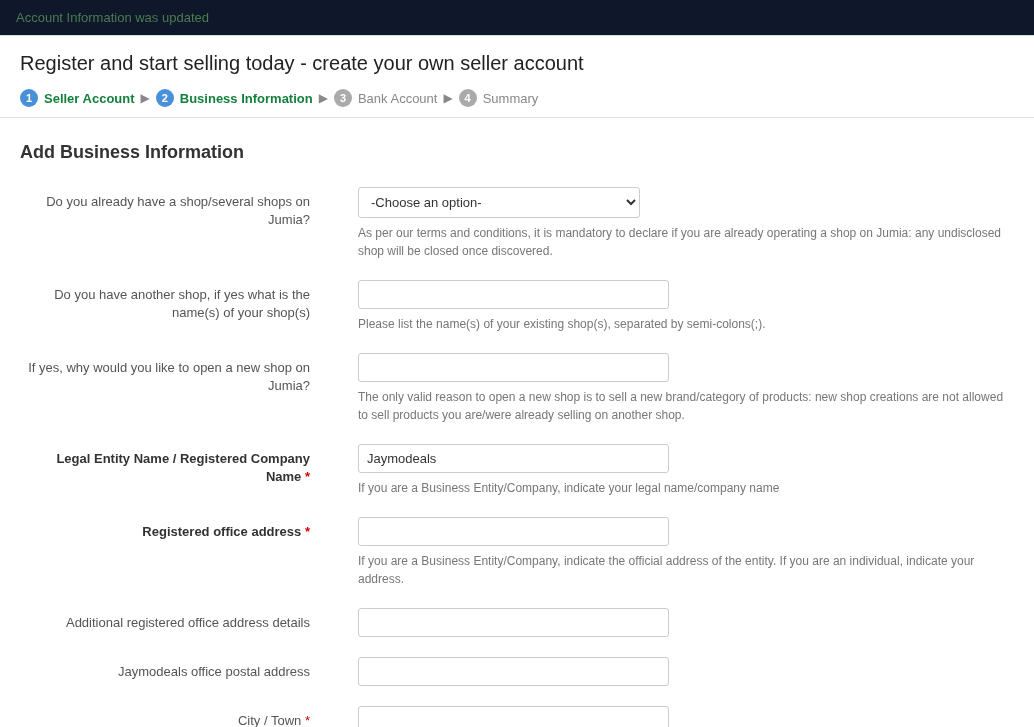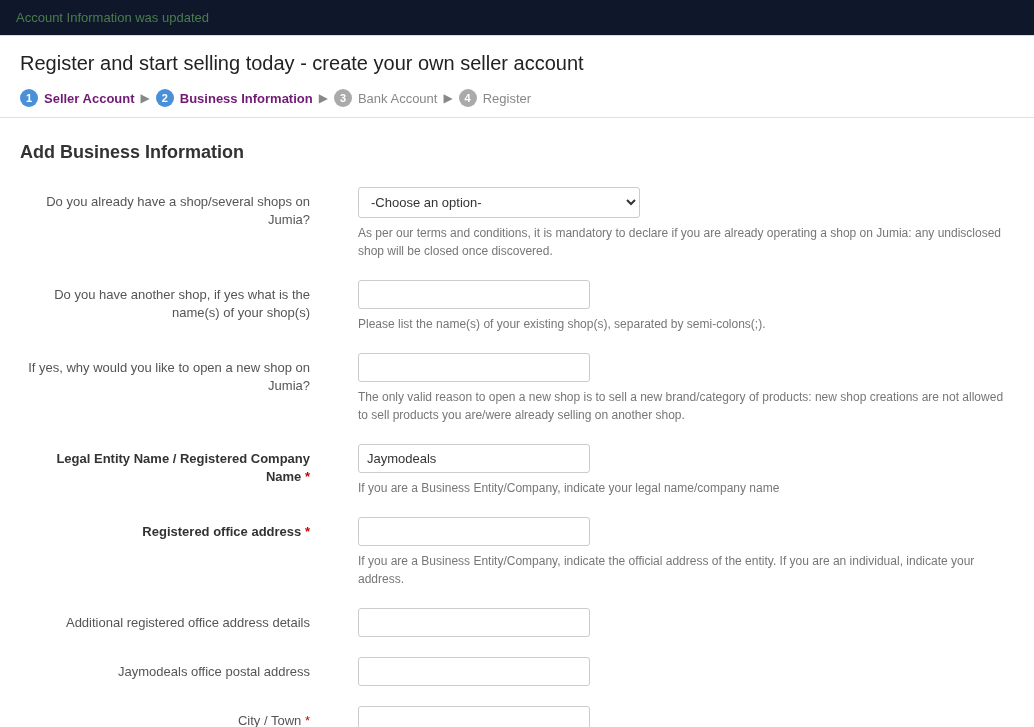--- a/index.html
+++ b/index.html
@@ -61,21 +61,21 @@
 
     .step-circle.completed {
       background: #4a90d9;
     }
 
     .step-circle.inactive {
       background: #aaa;
     }
 
     .step-label {
-      color: #701a75;
+      color: #15803d;
       font-weight: bold;
     }
 
     .step-label.inactive {
       color: #888;
       font-weight: normal;
     }
 
     .breadcrumb-arrow {
       color: #888;
@@ -123,21 +123,21 @@
     }
 
     .form-field {
       flex: 1;
       max-width: 680px;
       margin-left: 28px;
     }
 
     .form-field select,
     .form-field input[type="text"] {
-      width: 232px;
+      width: 311px;
       padding: 6px 8px;
       border: 1px solid #ccc;
       border-radius: 3px;
       font-size: 13px;
       color: #333;
       background: #fff;
     }
 
     .form-field select {
       width: 282px;
@@ -181,21 +181,21 @@
     <span class="breadcrumb-arrow">▶</span>
 
     <div class="breadcrumb-item">
       <span class="step-circle inactive">3</span>
       <span class="step-label inactive">Bank Account</span>
     </div>
     <span class="breadcrumb-arrow">▶</span>
 
     <div class="breadcrumb-item">
       <span class="step-circle inactive">4</span>
-      <span class="step-label inactive">Register</span>
+      <span class="step-label inactive">Summary</span>
     </div>
   </div>
 </div>
 
 <hr class="divider">
 
 <div class="form-section">
   <h2 class="section-title">Add Business Information</h2>
 
   <div class="form-row">

